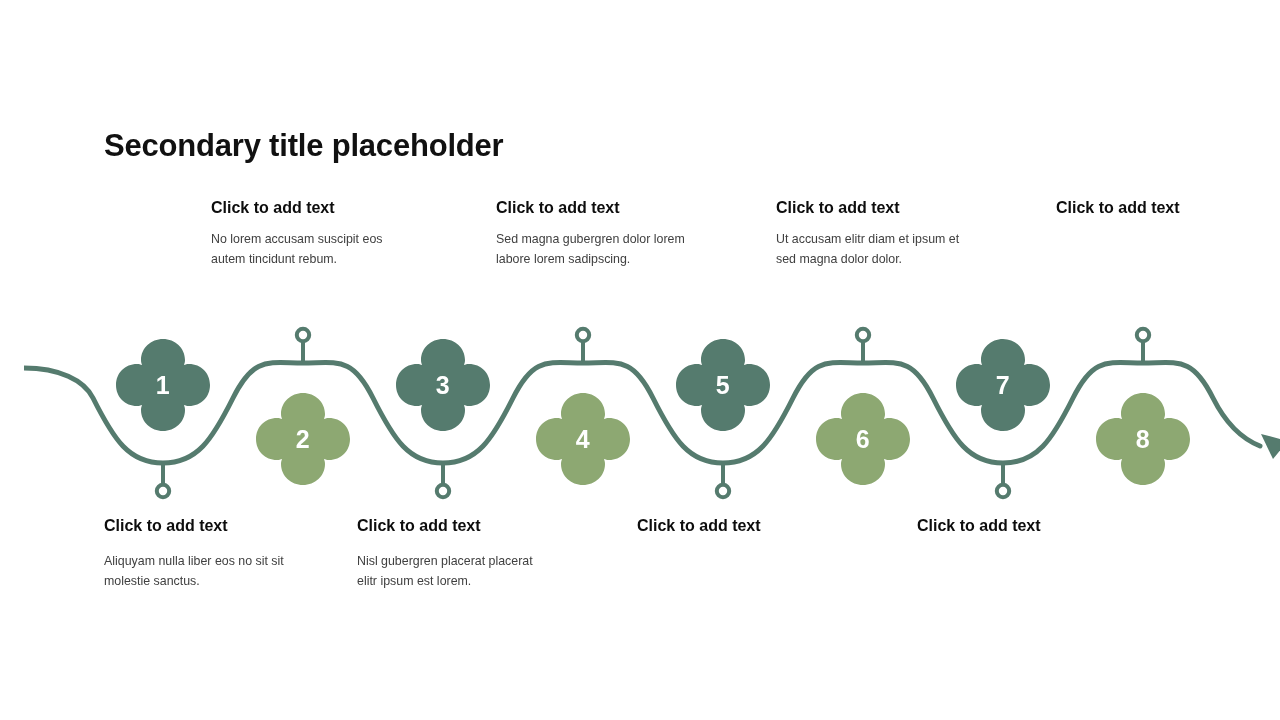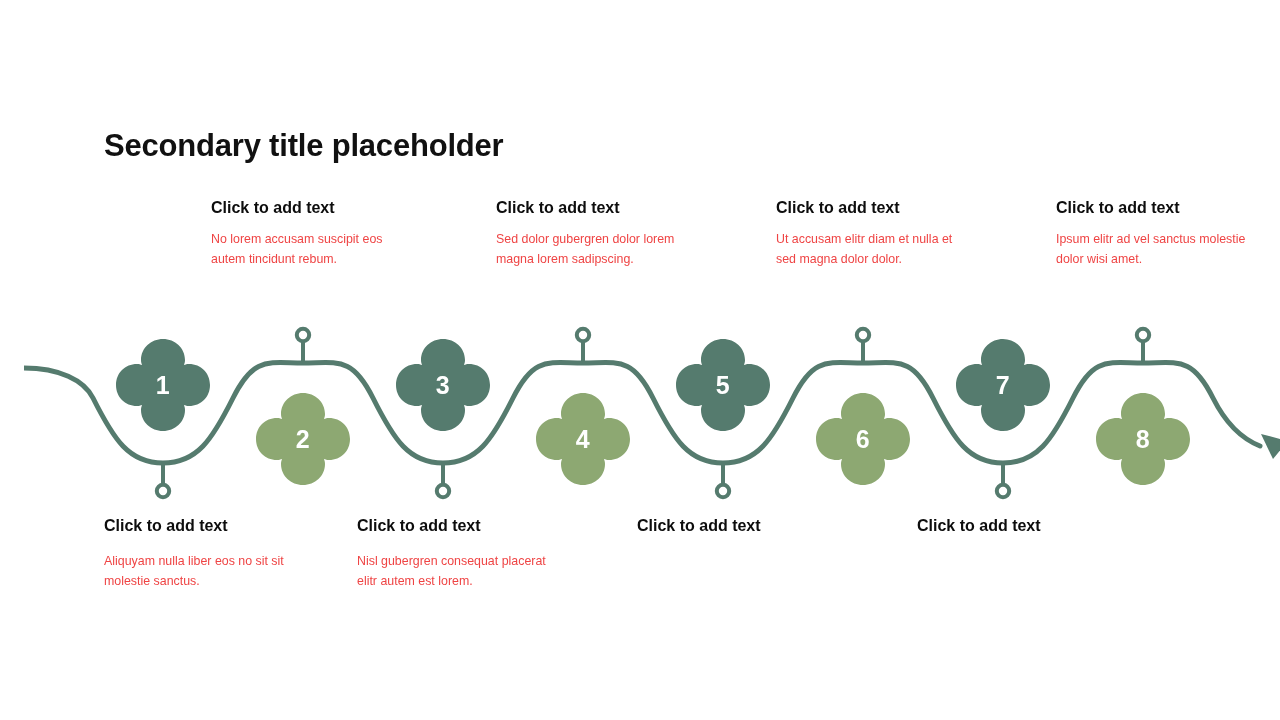--- a/index.html
+++ b/index.html
@@ -48,21 +48,21 @@
     font-size: 16px;
     font-weight: bold;
     color: #0d0d0d;
     line-height: 1.2;
     margin: 0 0 12px 0;
     white-space: nowrap;
   }
   .block-body {
     font-size: 12.4px;
     font-weight: normal;
-    color: #ef4444;
+    color: #404040;
     line-height: 1.62;
     margin: 0;
   }
 
   .text-block.top  { top: 198px; }
   .text-block.bot  { top: 516px; }
 
   .tb-1 { left: 187px; }
   .tb-2 { left: 472px; }
   .tb-3 { left: 752px; }
@@ -219,38 +219,37 @@
         <div class="node-label">8</div>
       </div>
     </div>
 
   <div class="text-block top tb-1">
     <p class="block-heading">Click to add text</p>
     <p class="block-body">No lorem accusam suscipit eos autem tincidunt rebum.</p>
   </div>
   <div class="text-block top tb-2">
     <p class="block-heading">Click to add text</p>
-    <p class="block-body">Sed dolor gubergren dolor lorem magna lorem sadipscing.</p>
+    <p class="block-body">Sed magna gubergren dolor lorem labore lorem sadipscing.</p>
   </div>
   <div class="text-block top tb-3">
     <p class="block-heading">Click to add text</p>
-    <p class="block-body">Ut accusam elitr diam et nulla et sed magna dolor dolor.</p>
+    <p class="block-body">Ut accusam elitr diam et ipsum et sed magna dolor dolor.</p>
   </div>
   <div class="text-block top tb-4">
     <p class="block-heading">Click to add text</p>
-    <p class="block-body">Ipsum elitr ad vel sanctus molestie dolor wisi amet.</p>
   </div>
 
   <div class="text-block bot bb-1">
     <p class="block-heading">Click to add text</p>
     <p class="block-body">Aliquyam nulla liber eos no sit sit molestie sanctus.</p>
   </div>
   <div class="text-block bot bb-2">
     <p class="block-heading">Click to add text</p>
-    <p class="block-body">Nisl gubergren consequat placerat elitr autem est lorem.</p>
+    <p class="block-body">Nisl gubergren placerat placerat elitr ipsum est lorem.</p>
   </div>
   <div class="text-block bot bb-3">
     <p class="block-heading">Click to add text</p>
   </div>
   <div class="text-block bot bb-4">
     <p class="block-heading">Click to add text</p>
   </div>
 
 </div>
 

